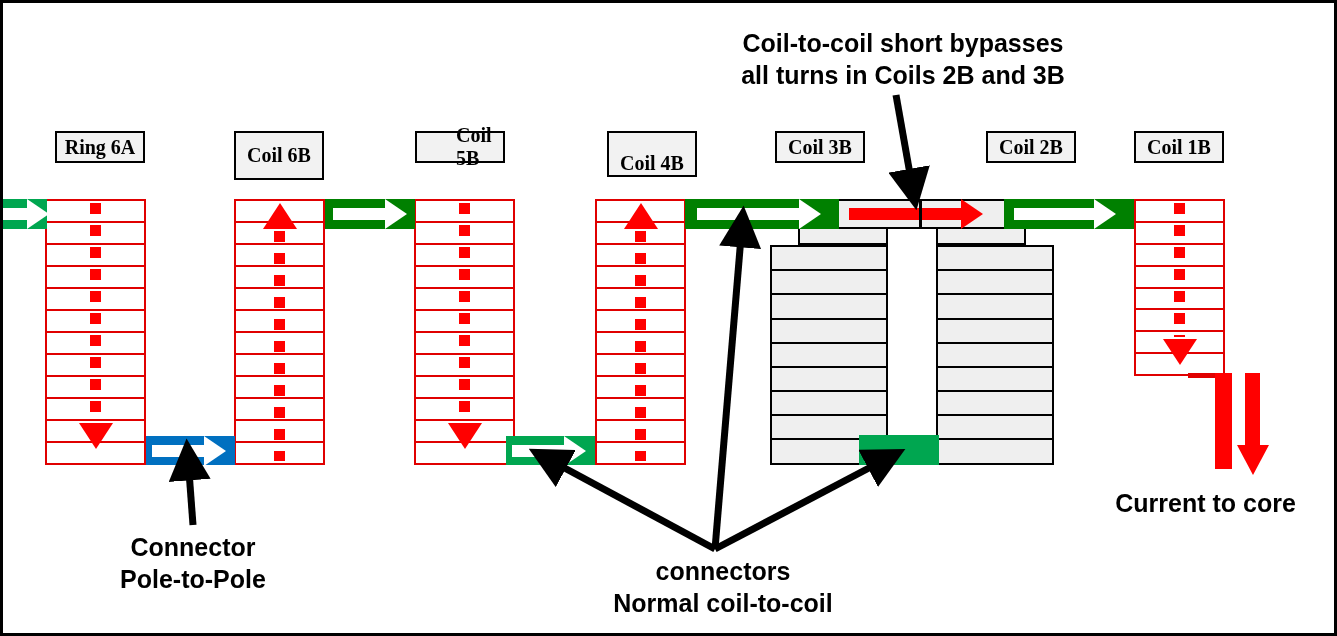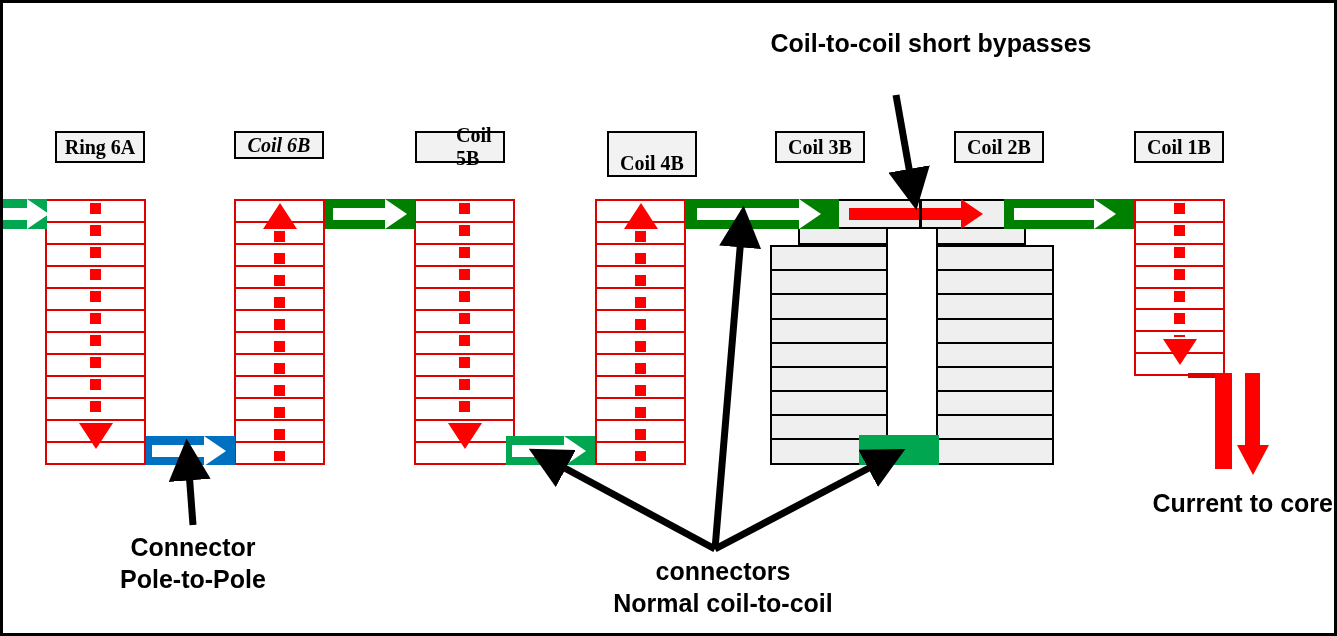--- a/index.html
+++ b/index.html
@@ -67,33 +67,33 @@
 </style>
 </head>
 <body>
 
 <div id="stage">
 
 
   <div class="abs coil-tab" style="left:52px;top:128px;width:90px;height:32px;">
     <span>Ring 6A</span>
     </div>
-  <div class="abs coil-tab" style="left:231px;top:128px;width:90px;height:28px;font-style:italic;">
+  <div class="abs coil-tab" style="left:231px;top:128px;width:90px;height:49px;">
     <span>Coil 6B</span>
     </div>
   <div class="abs coil-tab" style="left:412px;top:128px;width:90px;height:32px;padding-left:39px;">
     <span>Coil 5B</span>
     </div>
   <div class="abs coil-tab" style="left:604px;top:128px;width:90px;height:46px;align-items:flex-end;">
     <span>Coil 4B</span>
     </div>
   <div class="abs coil-tab" style="left:772px;top:128px;width:90px;height:32px;">
     <span>Coil 3B</span>
     </div>
-  <div class="abs coil-tab" style="left:951px;top:128px;width:90px;height:32px;">
+  <div class="abs coil-tab" style="left:983px;top:128px;width:90px;height:32px;">
     <span>Coil 2B</span>
     </div>
   <div class="abs coil-tab" style="left:1131px;top:128px;width:90px;height:32px;">
     <span>Coil 1B</span>
     </div>
 
   <div class="abs coil-red" style="left:42px;top:196px;width:101px;height:266px;">
     <div class="rung"></div>
     <div class="rung"></div>
     <div class="rung"></div>
@@ -269,31 +269,32 @@
 
     <line x1="190" y1="522" x2="185" y2="455" stroke="#000" stroke-width="7" marker-end="url(#bh)"></line>
 
     <line x1="712" y1="546" x2="739" y2="222" stroke="#000" stroke-width="7" marker-end="url(#bh)"></line>
 
     <line x1="712" y1="546" x2="543" y2="455" stroke="#000" stroke-width="7" marker-end="url(#bh)"></line>
 
     <line x1="712" y1="546" x2="885" y2="455" stroke="#000" stroke-width="7" marker-end="url(#bh)"></line>
   </svg>
 
-  <div class="abs note" style="left:728px;top:24px;width:400px;">
+  <div class="abs note" style="left:700px;top:24px;width:400px;">
     <div>Coil-to-coil short bypasses</div>
+    <div>all turns in Coils 2B and 3B</div>
   </div>
 
   <div class="abs note" style="left:65px;top:528px;width:250px;">
     <div>Connector</div>
     <div>Pole-to-Pole</div>
   </div>
 
   <div class="abs note" style="left:560px;top:552px;width:320px;">
     <div>connectors</div>
     <div>Normal coil-to-coil</div>
   </div>
 
-  <div class="abs note" style="left:1075px;top:484px;width:255px;text-align:right;">
+  <div class="abs note" style="left:1075px;top:484px;width:255px;">
     <div>Current to core</div>
   </div>
 
 </div>
 
 </body></html>

